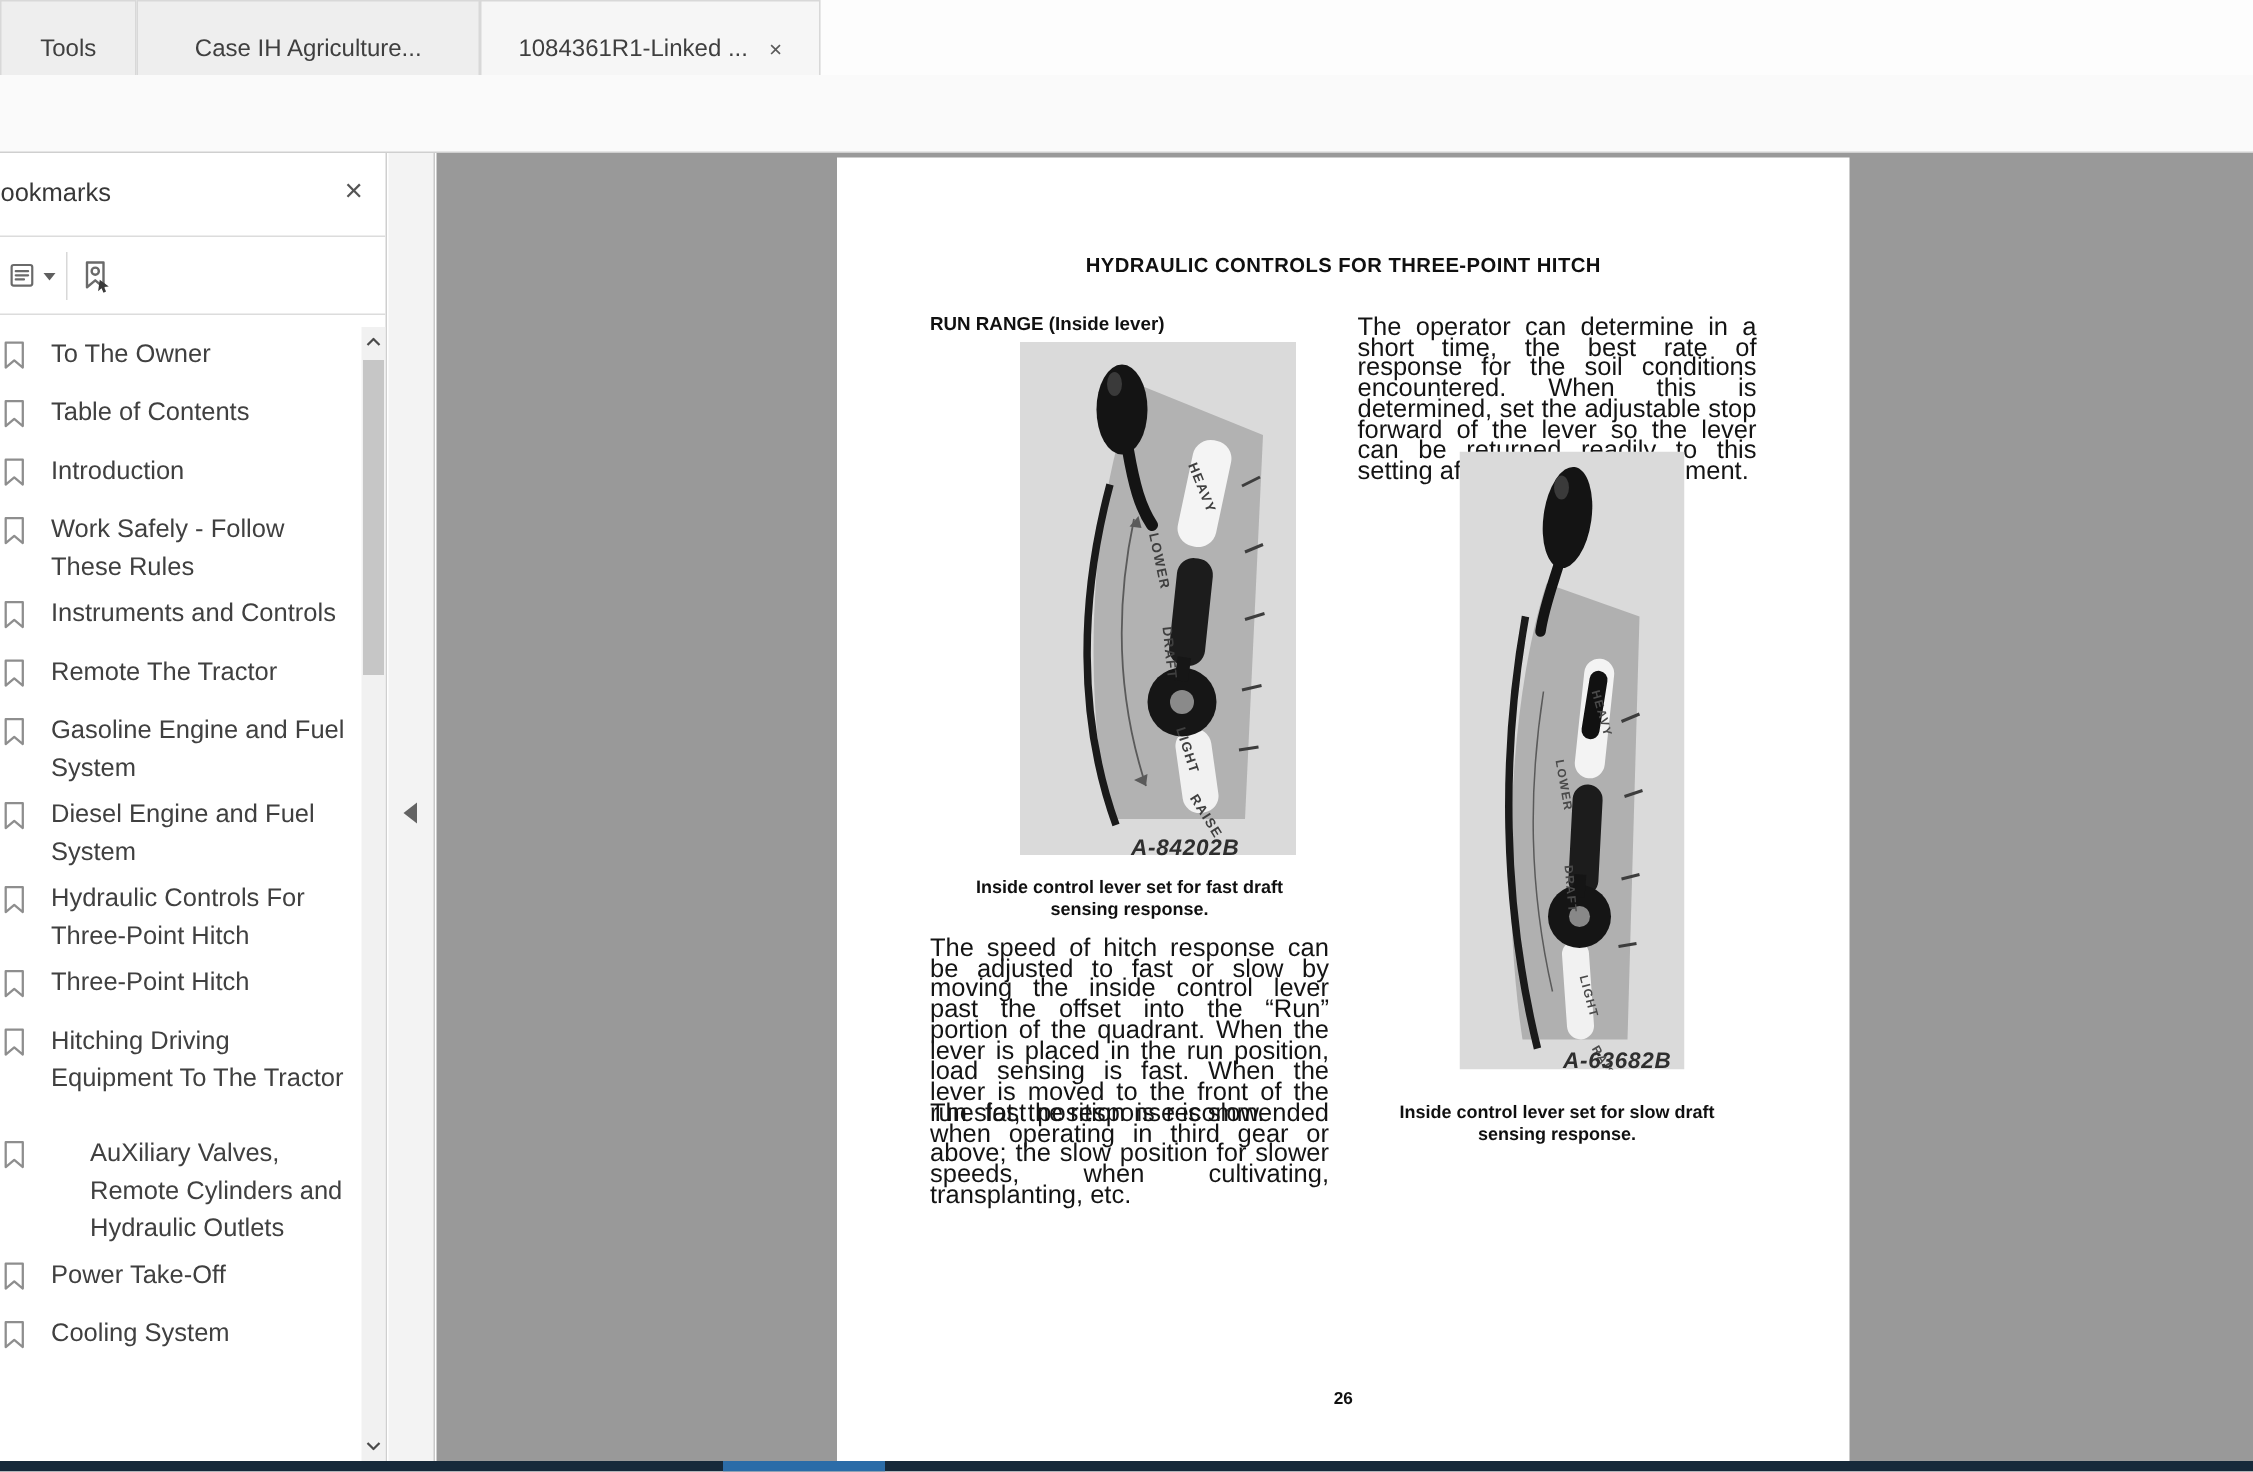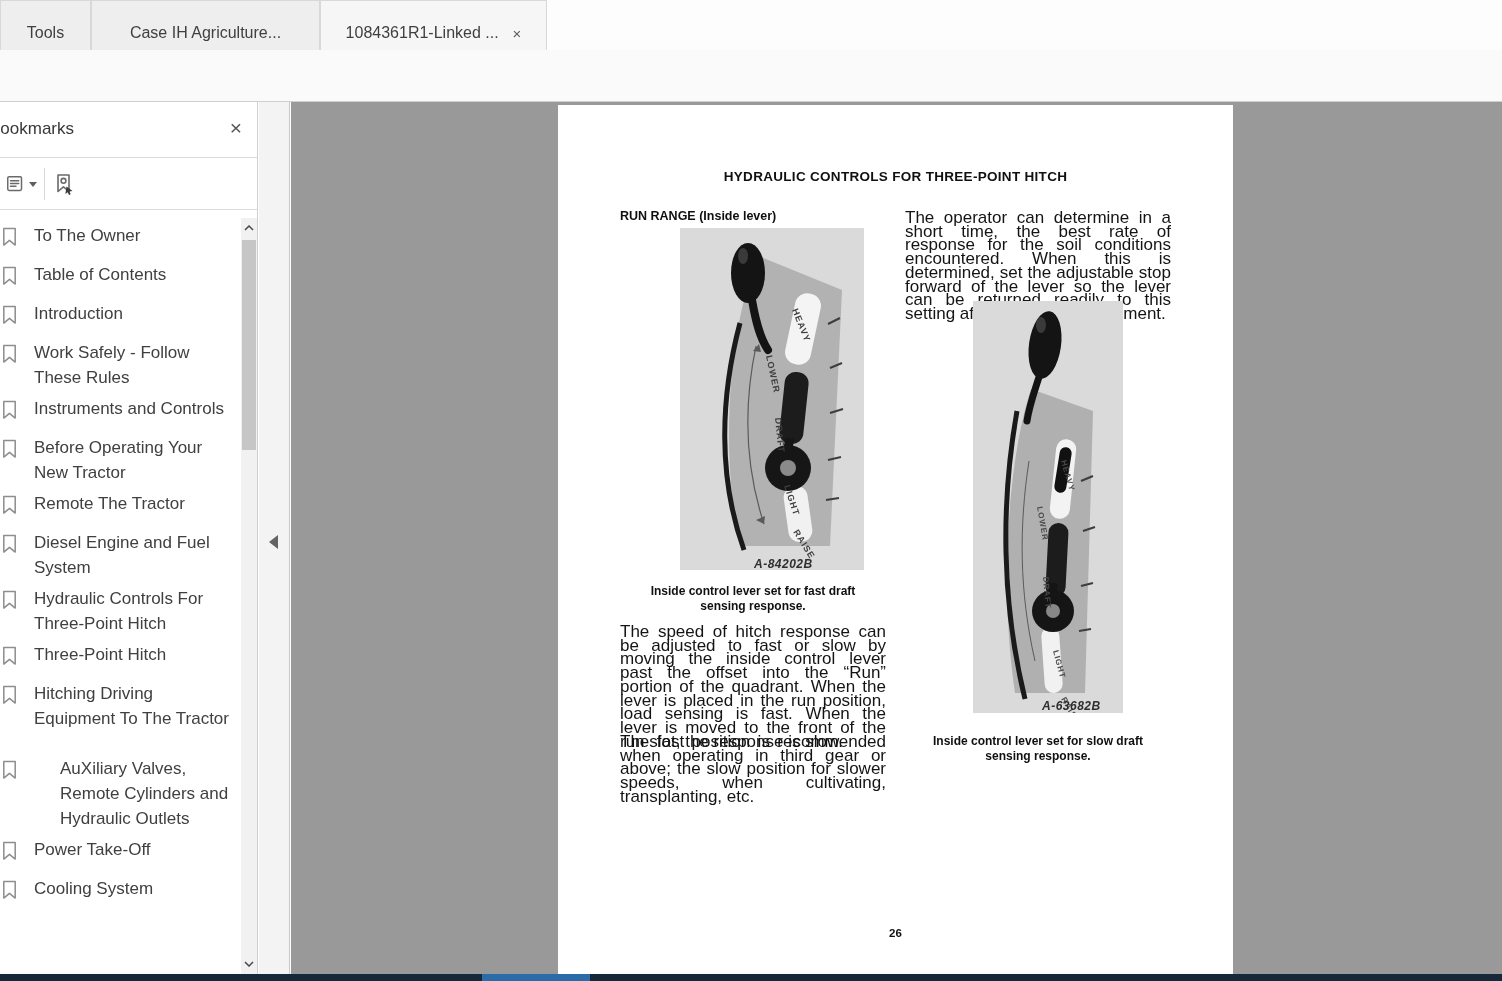--- a/index.html
+++ b/index.html
@@ -61,21 +61,21 @@
                     border-top:7px solid transparent; border-bottom:7px solid transparent;
                     border-right:9px solid #636363; }
 
   
   .doc-area { position:absolute; left:291px; top:102px; right:0; bottom:7px; background:#999999; }
   .pdf-page { position:absolute; left:267px; top:3px; width:675px; bottom:0; background:#ffffff; }
   .pdf-title { position:absolute; left:0; top:64px; width:100%; text-align:center;
                font-size:13.5px; font-weight:bold; letter-spacing:.3px; color:#101010; }
   .col-heading { position:absolute; left:62px; top:104px; font-size:12.5px; font-weight:bold; color:#101010; }
   .figure { position:absolute; }
-  .fig-code { position:absolute; font-size:12px; font-weight:bold; font-style:italic; color:#2e2e2e; letter-spacing:.5px; }
+  .fig-code { position:absolute; font-size:15px; font-weight:bold; font-style:italic; color:#2e2e2e; letter-spacing:.5px; }
   .fig-caption { position:absolute; text-align:center; font-size:12px; font-weight:bold;
                  line-height:14.5px; color:#101010; }
   .fig-caption .inner { width:215px; margin:0 auto; }
   .pdf-para { position:absolute; width:266px; font-size:17px; line-height:13.7px;
               text-align:justify; color:#141414; }
   .pdf-pagenum { position:absolute; left:0; top:822px; width:100%; text-align:center;
                  font-size:11.5px; font-weight:bold; color:#101010; }
 
   .taskbar { position:absolute; left:0; bottom:0; width:100%; height:7px; background:#16293a; }
   .taskbar-accent { position:absolute; left:482px; bottom:0; width:108px; height:7px; background:#2b6ca8; }
@@ -265,35 +265,35 @@
       <span class="bm-label">Work Safely - Follow These Rules</span>
     </div>
     <div class="bm-item single">
       <span class="bm-glyph">
           <svg width="19" height="21" viewBox="0 0 20 22">
             <path d="M4 2.5 h12 v17.5 L10 15 4 20 Z" fill="none" stroke="#8e8e8e" stroke-width="1.6" stroke-linejoin="round"></path>
           </svg>
         </span>
       <span class="bm-label">Instruments and Controls</span>
     </div>
+    <div class="bm-item single">
+      <span class="bm-glyph">
+          <svg width="19" height="21" viewBox="0 0 20 22">
+            <path d="M4 2.5 h12 v17.5 L10 15 4 20 Z" fill="none" stroke="#8e8e8e" stroke-width="1.6" stroke-linejoin="round"></path>
+          </svg>
+        </span>
+      <span class="bm-label">Remote The Tractor</span>
+    </div>
     <div class="bm-item">
       <span class="bm-glyph">
           <svg width="19" height="21" viewBox="0 0 20 22">
             <path d="M4 2.5 h12 v17.5 L10 15 4 20 Z" fill="none" stroke="#8e8e8e" stroke-width="1.6" stroke-linejoin="round"></path>
           </svg>
         </span>
-      <span class="bm-label">Before Operating Your New Tractor</span>
-    </div>
-    <div class="bm-item single">
-      <span class="bm-glyph">
-          <svg width="19" height="21" viewBox="0 0 20 22">
-            <path d="M4 2.5 h12 v17.5 L10 15 4 20 Z" fill="none" stroke="#8e8e8e" stroke-width="1.6" stroke-linejoin="round"></path>
-          </svg>
-        </span>
-      <span class="bm-label">Remote The Tractor</span>
+      <span class="bm-label">Gasoline Engine and Fuel System</span>
     </div>
     <div class="bm-item">
       <span class="bm-glyph">
           <svg width="19" height="21" viewBox="0 0 20 22">
             <path d="M4 2.5 h12 v17.5 L10 15 4 20 Z" fill="none" stroke="#8e8e8e" stroke-width="1.6" stroke-linejoin="round"></path>
           </svg>
         </span>
       <span class="bm-label">Diesel Engine and Fuel System</span>
     </div>
     <div class="bm-item">

